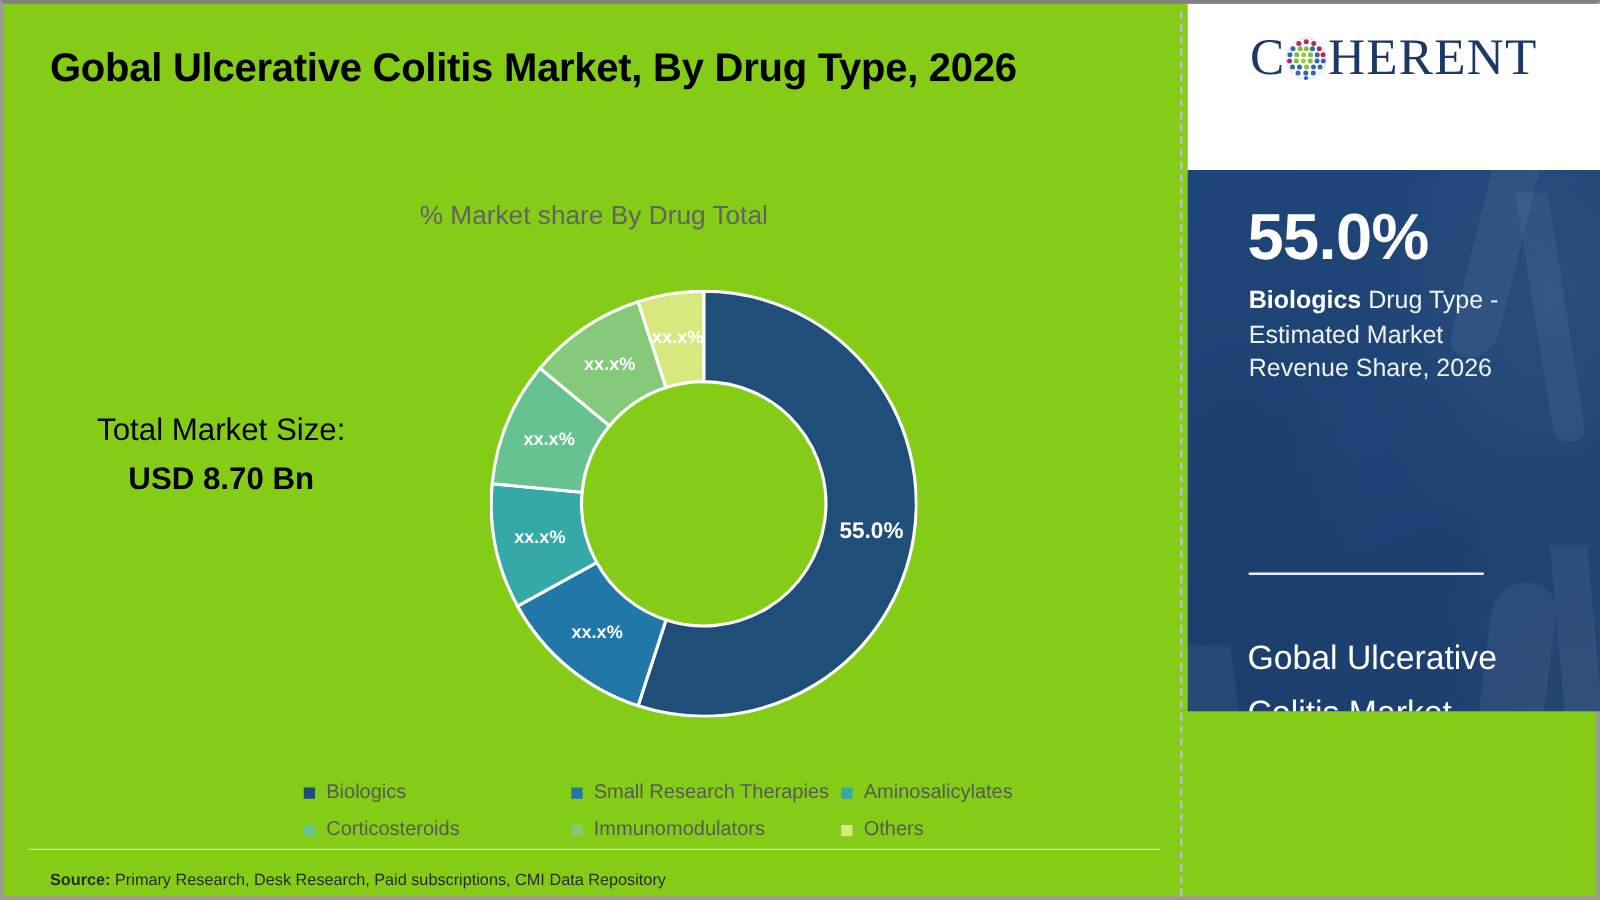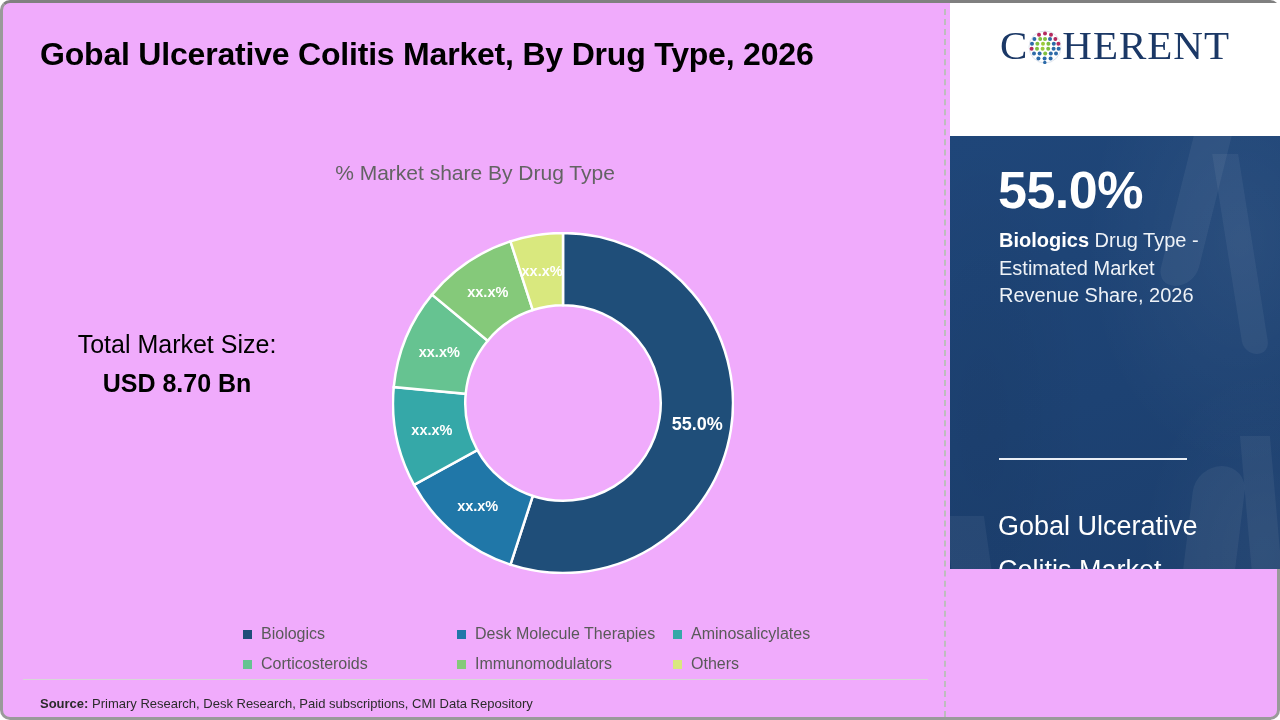--- a/index.html
+++ b/index.html
@@ -9,22 +9,21 @@
     font-family:"Liberation Sans", sans-serif;
     -webkit-font-smoothing:antialiased;
   }
   #infographic{
     position:relative;width:1280px;height:720px;
     box-sizing:border-box;
     border-top:3px solid #808080;
     border-left:3px solid #9a9a9a;
     border-right:3px solid #9a9a9a;
     border-bottom:3px solid #9a9a9a;
-    background:#f0abfc;
-    border-radius:10px;
+    background:#84cc16;
   }
 
   
   .left-panel{
     position:absolute;left:0;top:0;width:944px;height:714px;
   }
   .main-title{
     position:absolute;left:37px;top:27px;width:850px;
     font-size:32px;font-weight:bold;line-height:1.55;
     color:#000;letter-spacing:-0.2px;
@@ -143,21 +142,21 @@
 </style>
 </head>
 <body>
 
 <div id="infographic">
 
   <div class="left-panel">
 
     <div class="main-title">Gobal Ulcerative Colitis Market, By Drug Type, 2026</div>
 
-    <div class="chart-subtitle">% Market share By Drug Type</div>
+    <div class="chart-subtitle">% Market share By Drug Total</div>
 
     <div class="total-market">
       <span class="tm-label">Total Market Size:</span>
       <span class="tm-value">USD 8.70 Bn</span>
     </div>
 
     <div class="donut-wrap">
       <svg viewBox="0 0 342 342">
         <g id="donut-slices">
             <path d="M 171 1 A 170 170 0 1 1 118.46711095625888 332.67960777017606 L 140.79358879984886 263.96577446785125 A 97.74999999999999 97.74999999999999 0 1 0 171 73.25000000000001 Z" fill="#1f4e79" stroke="#ffffff" stroke-width="2.5"></path>
@@ -179,21 +178,21 @@
     </div>
 
     <div class="legend">
       <div class="legend-row">
         <span class="legend-item c0">
           <span class="legend-swatch" style="background: rgb(31, 78, 121);"></span>
           <span>Biologics</span>
         </span>
         <span class="legend-item c1">
           <span class="legend-swatch" style="background: rgb(32, 119, 168);"></span>
-          <span>Desk Molecule Therapies</span>
+          <span>Small Research Therapies</span>
         </span>
         <span class="legend-item c2">
           <span class="legend-swatch" style="background: rgb(53, 168, 168);"></span>
           <span>Aminosalicylates</span>
         </span>
       </div>
       <div class="legend-row">
         <span class="legend-item c0">
           <span class="legend-swatch" style="background: rgb(102, 195, 145);"></span>
           <span>Corticosteroids</span>

